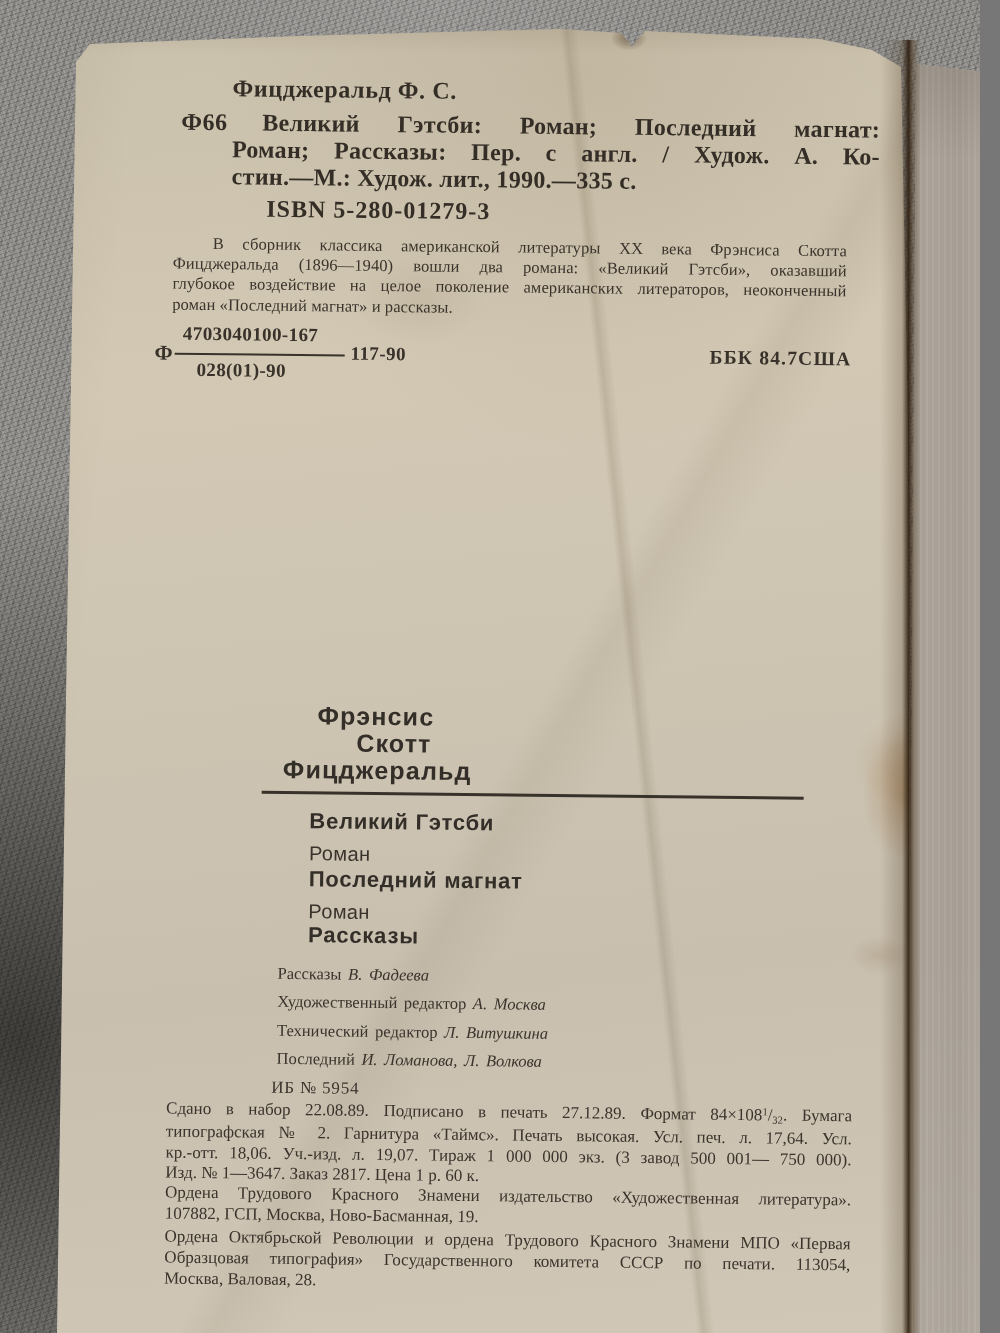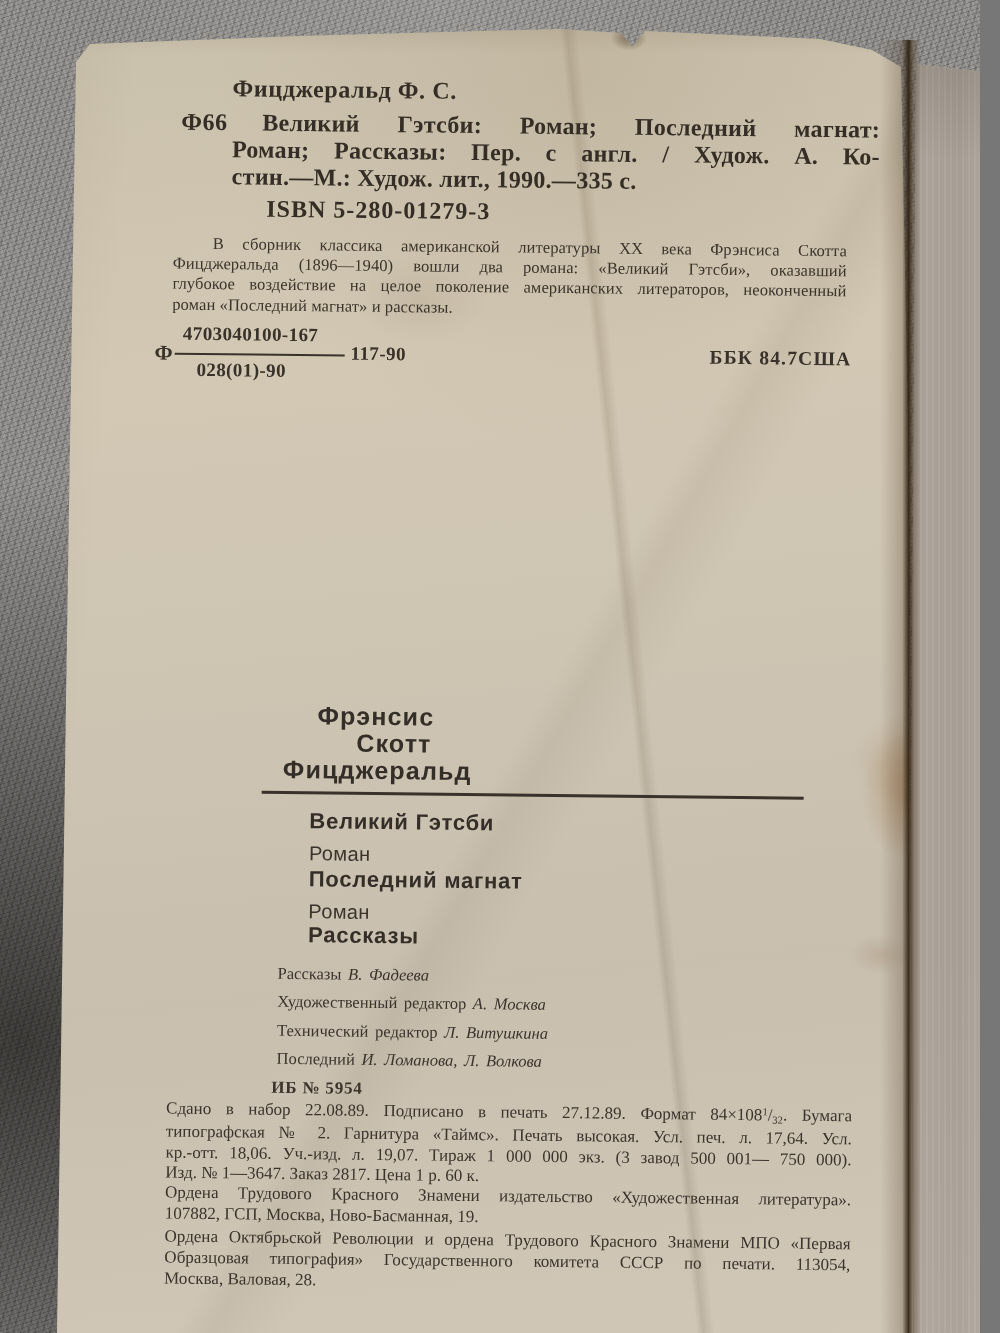--- a/index.html
+++ b/index.html
@@ -142,21 +142,21 @@
         <div class="ser staff-line">
           <span>Технический редактор</span>
           <span class="it">Л. Витушкина</span>
         </div>
         <div class="ser staff-line">
           <span>Последний</span>
           <span class="it">И. Ломанова, Л. Волкова</span>
         </div>
       </div>
 
-      <div class="abs ser imp-ser" style="left:283px;top:1076px;letter-spacing:0.8px;font-weight:bold;">ИБ № 5954</div>
+      <div class="abs ser imp-ser" style="left:283px;top:1076px;letter-spacing:0.8px;">ИБ № 5954</div>
 
       <div class="abs" style="left:178px;top:1098px;width:686px;">
         <div class="ser imp-ser jl">
           <span>Сдано в набор 22.08.89. Подписано в печать 27.12.89. Формат 84×108</span><span class="sup">1</span><span>/</span><span class="sub">32</span><span>. Бумага</span>
         </div>
         <div class="ser imp-ser jl">типографская № 2. Гарнитура «Таймс». Печать высокая. Усл. печ. л. 17,64. Усл.</div>
         <div class="ser imp-ser jl">кр.-отт. 18,06. Уч.-изд. л. 19,07. Тираж 1 000 000 экз. (3 завод 500 001— 750 000).</div>
         <div class="ser imp-ser ll">Изд. № 1—3647. Заказ 2817. Цена 1 р. 60 к.</div>
       </div>
 

